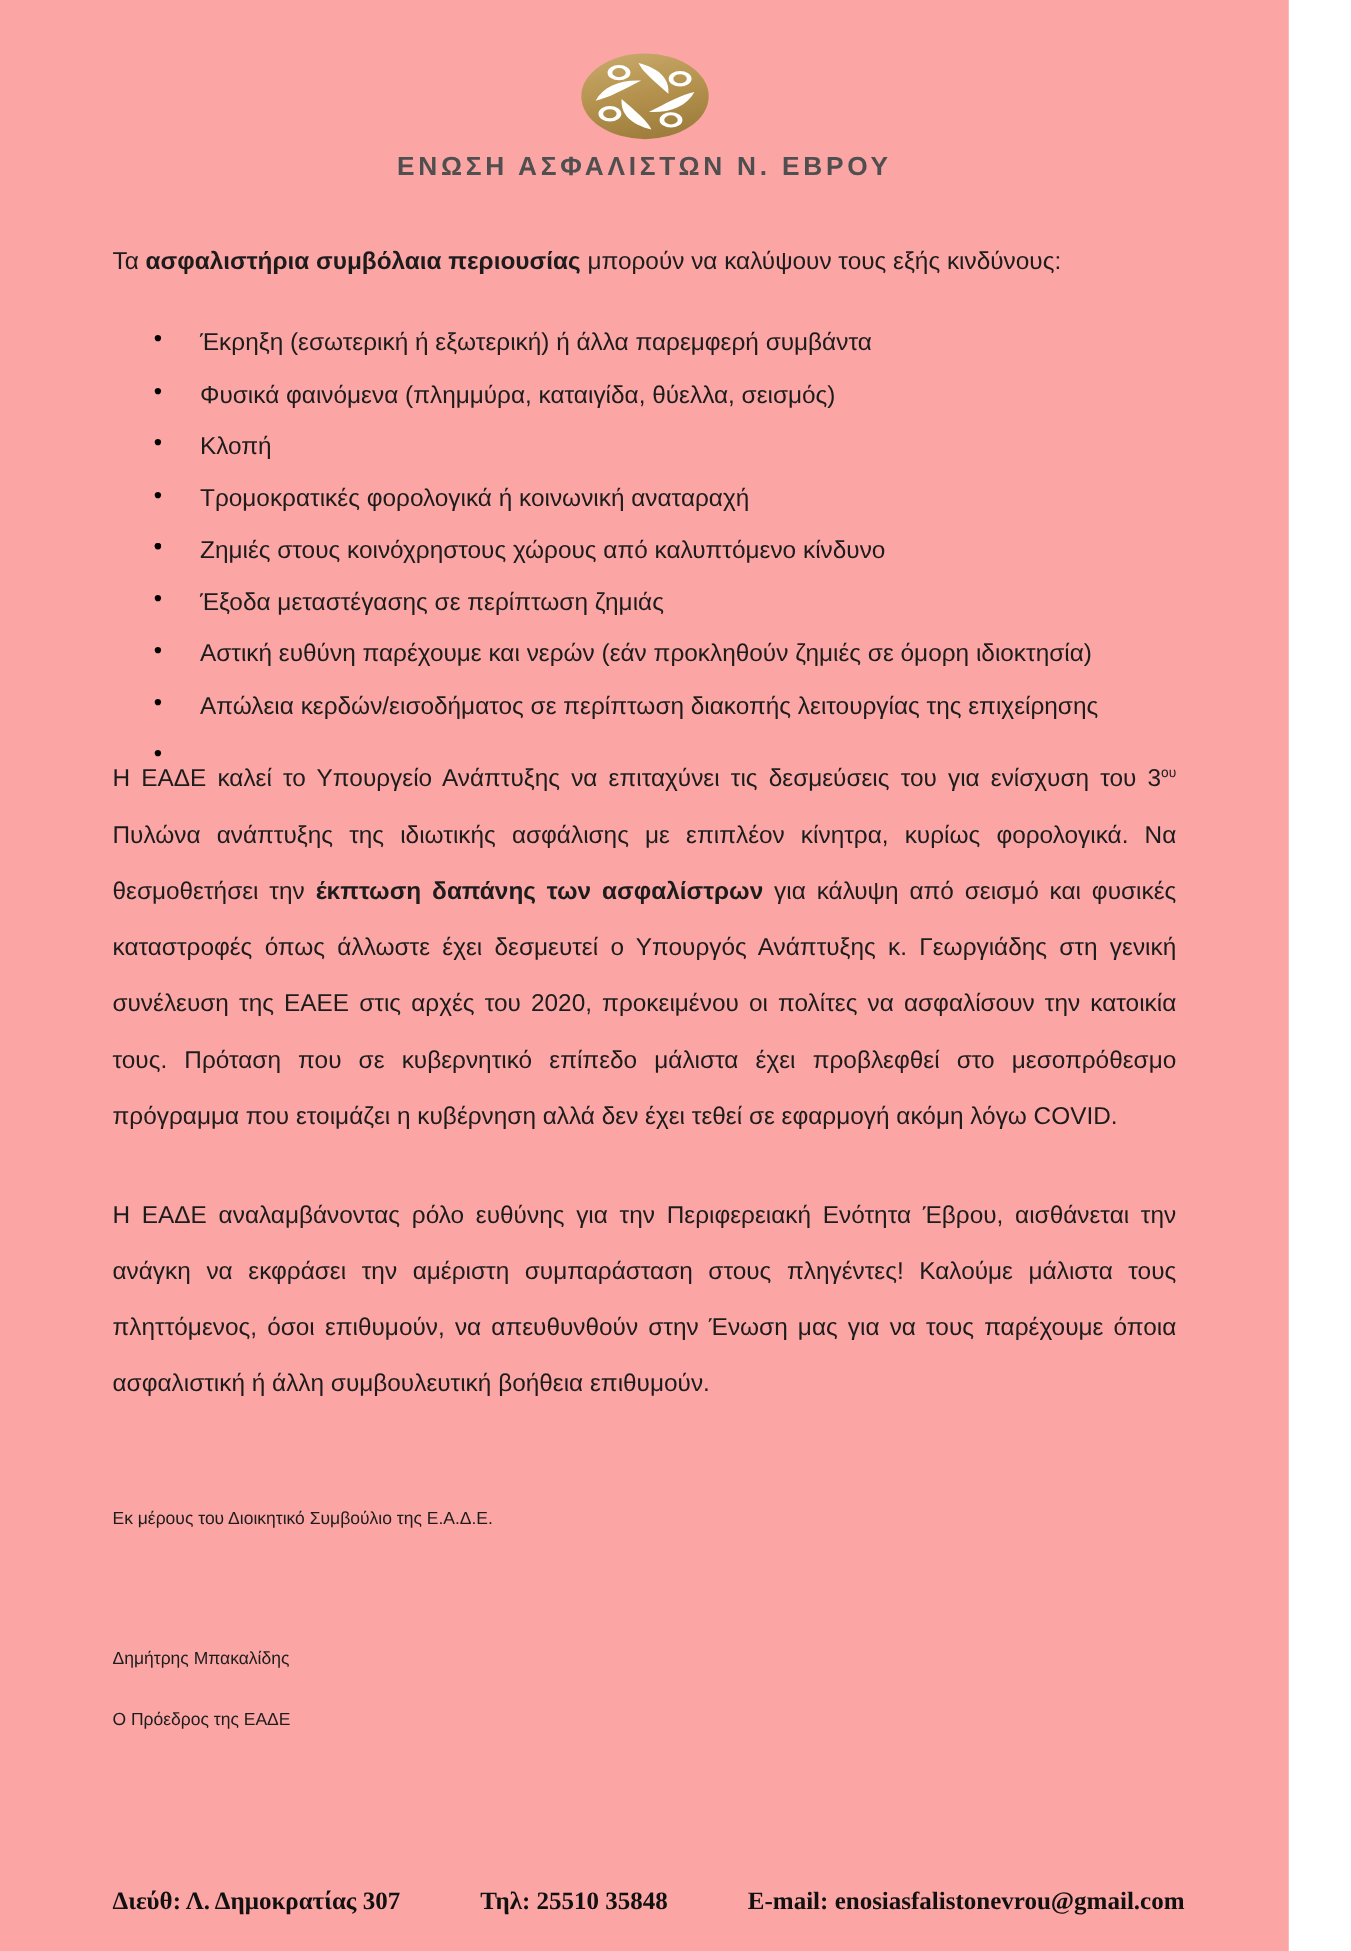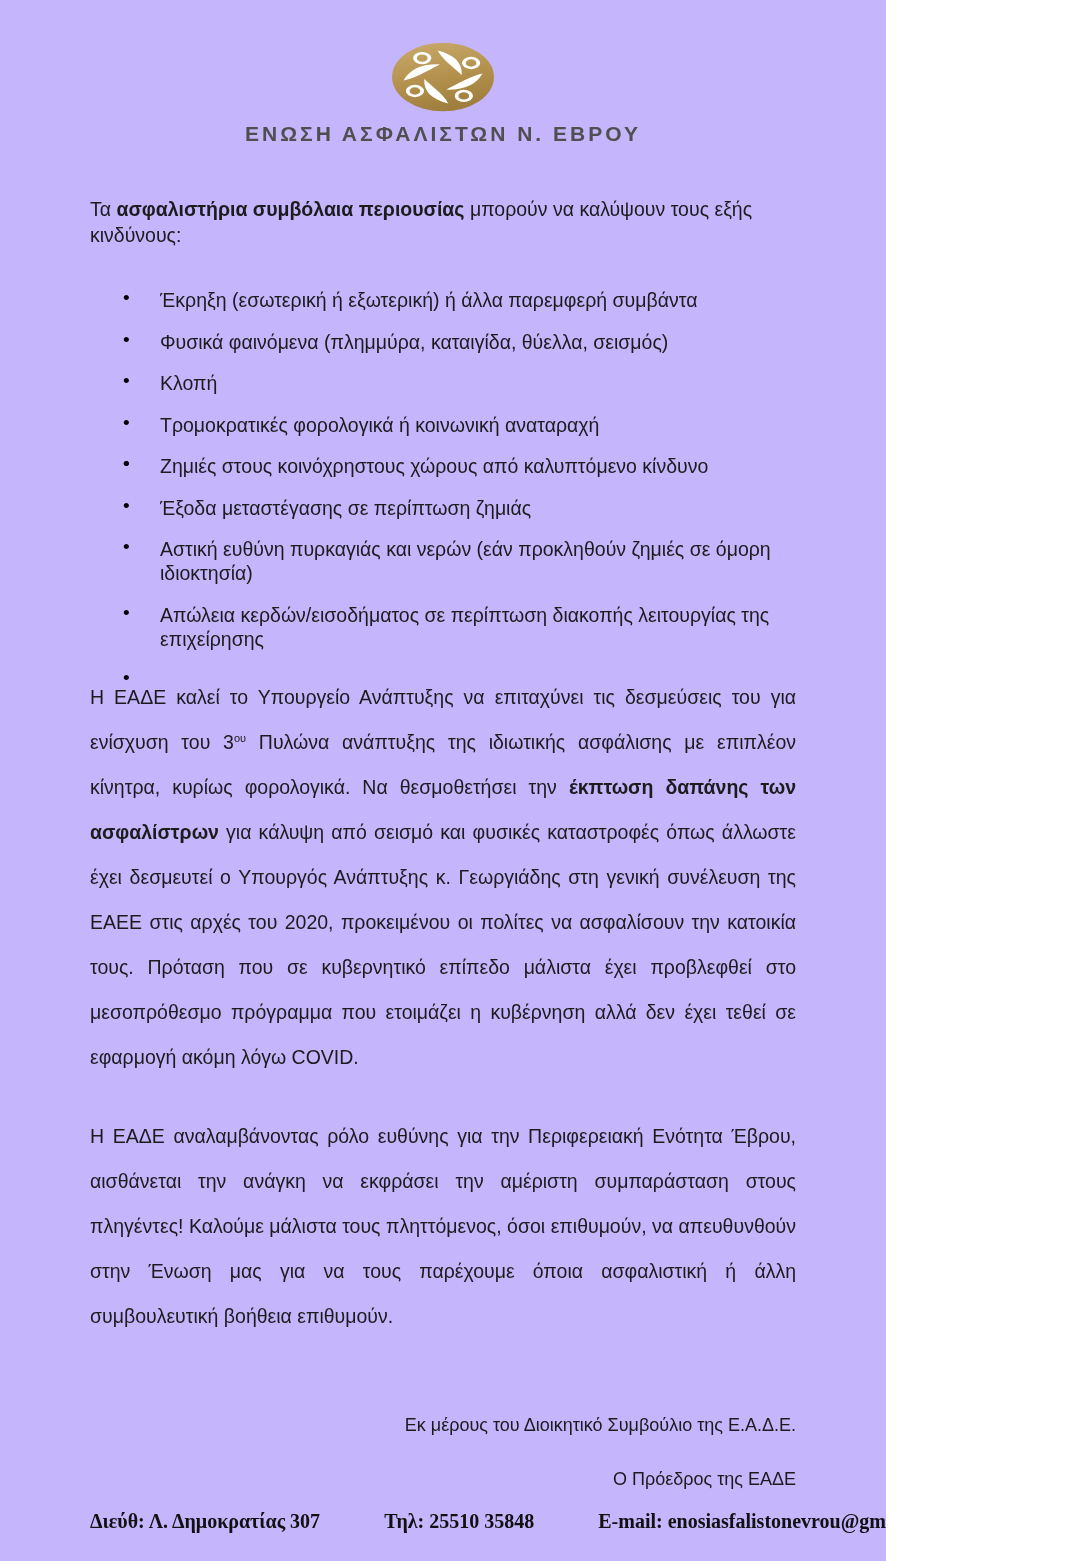--- a/index.html
+++ b/index.html
@@ -1,19 +1,19 @@
 <!DOCTYPE html>
 <html lang="el"><head>
 <meta charset="utf-8">
 <style>
   html,body{margin:0;padding:0;background:#ffffff;}
   .page{
     position:relative;
-    width:886px;height:1561px;
-    background:#c4b5fd;
+    width:1031px;height:1561px;
+    background:#fca5a5;
     font-family:"Liberation Sans", sans-serif;
     color:#1c1c1c;
     overflow:hidden;
   }
   .content{padding:0 90px;margin-top:36px;}
   .logo-row{display:flex;justify-content:center;margin:0;padding-top:42px;}
   .org-title{
     text-align:center;
     font-weight:bold;
     font-size:21px;
@@ -41,21 +41,21 @@
   }
   .para{
     font-size:19.5px;
     line-height:45px;
     text-align:justify;
     margin:0;
   }
   .para-1{margin-top:24px;}
   .para-2{margin-top:34px;}
   sup.ord{font-size:11px;vertical-align:super;line-height:0;}
-  .closing{text-align:right;font-size:18px;}
+  .closing{text-align:left;font-size:14px;}
   .closing-1{margin-top:76px;}
   .closing-2{margin-top:33px;}
   .signatory{margin-top:96px;}
   .footer{
     position:absolute;
     left:90px;right:60px;bottom:28px;
     display:flex;
     gap:64px;
     font-family:"Liberation Serif", serif;
     font-weight:bold;
@@ -97,32 +97,32 @@
     <p class="intro"><span>Τα </span><span class="bold-inline">ασφαλιστήρια συμβόλαια περιουσίας</span><span> μπορούν να καλύψουν τους εξής κινδύνους:</span></p>
 
     <ul class="risk-list">
       <li class="risk-item"><span class="bullet-dot">•</span><span>Έκρηξη (εσωτερική ή εξωτερική) ή άλλα παρεμφερή συμβάντα</span></li>
       <li class="risk-item"><span class="bullet-dot">•</span><span>Φυσικά φαινόμενα (πλημμύρα, καταιγίδα, θύελλα, σεισμός)</span></li>
       <li class="risk-item"><span class="bullet-dot">•</span><span>Κλοπή</span></li>
       <li class="risk-item"><span class="bullet-dot">•</span><span>Τρομοκρατικές φορολογικά ή κοινωνική αναταραχή</span></li>
       <li class="risk-item"><span class="bullet-dot">•</span></li>
       <li class="risk-item"><span class="bullet-dot">•</span><span>Ζημιές στους κοινόχρηστους χώρους από καλυπτόμενο κίνδυνο</span></li>
       <li class="risk-item"><span class="bullet-dot">•</span><span>Έξοδα μεταστέγασης σε περίπτωση ζημιάς</span></li>
-      <li class="risk-item"><span class="bullet-dot">•</span><span>Αστική ευθύνη πυρκαγιάς και νερών (εάν προκληθούν ζημιές σε όμορη ιδιοκτησία)</span></li>
+      <li class="risk-item"><span class="bullet-dot">•</span><span>Αστική ευθύνη παρέχουμε και νερών (εάν προκληθούν ζημιές σε όμορη ιδιοκτησία)</span></li>
       <li class="risk-item"><span class="bullet-dot">•</span><span>Απώλεια κερδών/εισοδήματος σε περίπτωση διακοπής λειτουργίας της επιχείρησης</span></li>
       <li class="risk-item"><span class="bullet-dot">•</span></li>
     </ul>
 
     <p class="para para-1"><span>Η ΕΑΔΕ καλεί το Υπουργείο Ανάπτυξης να επιταχύνει τις δεσμεύσεις του για ενίσχυση του 3</span><sup class="ord">ου</sup><span> Πυλώνα ανάπτυξης της ιδιωτικής ασφάλισης με επιπλέον κίνητρα, κυρίως φορολογικά. Να θεσμοθετήσει την </span><span class="bold-inline">έκπτωση δαπάνης των ασφαλίστρων</span><span> για κάλυψη από σεισμό και φυσικές καταστροφές όπως άλλωστε έχει δεσμευτεί ο Υπουργός Ανάπτυξης κ. Γεωργιάδης στη γενική συνέλευση της ΕΑΕΕ στις αρχές του 2020, προκειμένου οι πολίτες να ασφαλίσουν την κατοικία τους. Πρόταση που σε κυβερνητικό επίπεδο μάλιστα έχει προβλεφθεί στο μεσοπρόθεσμο πρόγραμμα που ετοιμάζει η κυβέρνηση αλλά δεν έχει τεθεί σε εφαρμογή ακόμη λόγω COVID.</span></p>
 
     <p class="para para-2">Η ΕΑΔΕ αναλαμβάνοντας ρόλο ευθύνης για την Περιφερειακή Ενότητα Έβρου, αισθάνεται την ανάγκη να εκφράσει την αμέριστη συμπαράσταση στους πληγέντες! Καλούμε μάλιστα τους πληττόμενος, όσοι επιθυμούν, να απευθυνθούν στην Ένωση μας για να τους παρέχουμε όποια ασφαλιστική ή άλλη συμβουλευτική βοήθεια επιθυμούν.</p>
 
     <div class="closing closing-1">Εκ μέρους του Διοικητικό Συμβούλιο της Ε.Α.Δ.Ε.</div>
+    <div class="closing signatory">Δημήτρης Μπακαλίδης</div>
     <div class="closing closing-2">Ο Πρόεδρος της ΕΑΔΕ</div>
-    <div class="closing signatory">Δημήτρης Μπακαλίδης</div>
 
   </div>
 
   <div class="footer">
     <span>Διεύθ: Λ. Δημοκρατίας 307</span>
     <span>Τηλ: 25510 35848</span>
     <span>E-mail: enosiasfalistonevrou@gmail.com</span>
   </div>
 
 </div>

